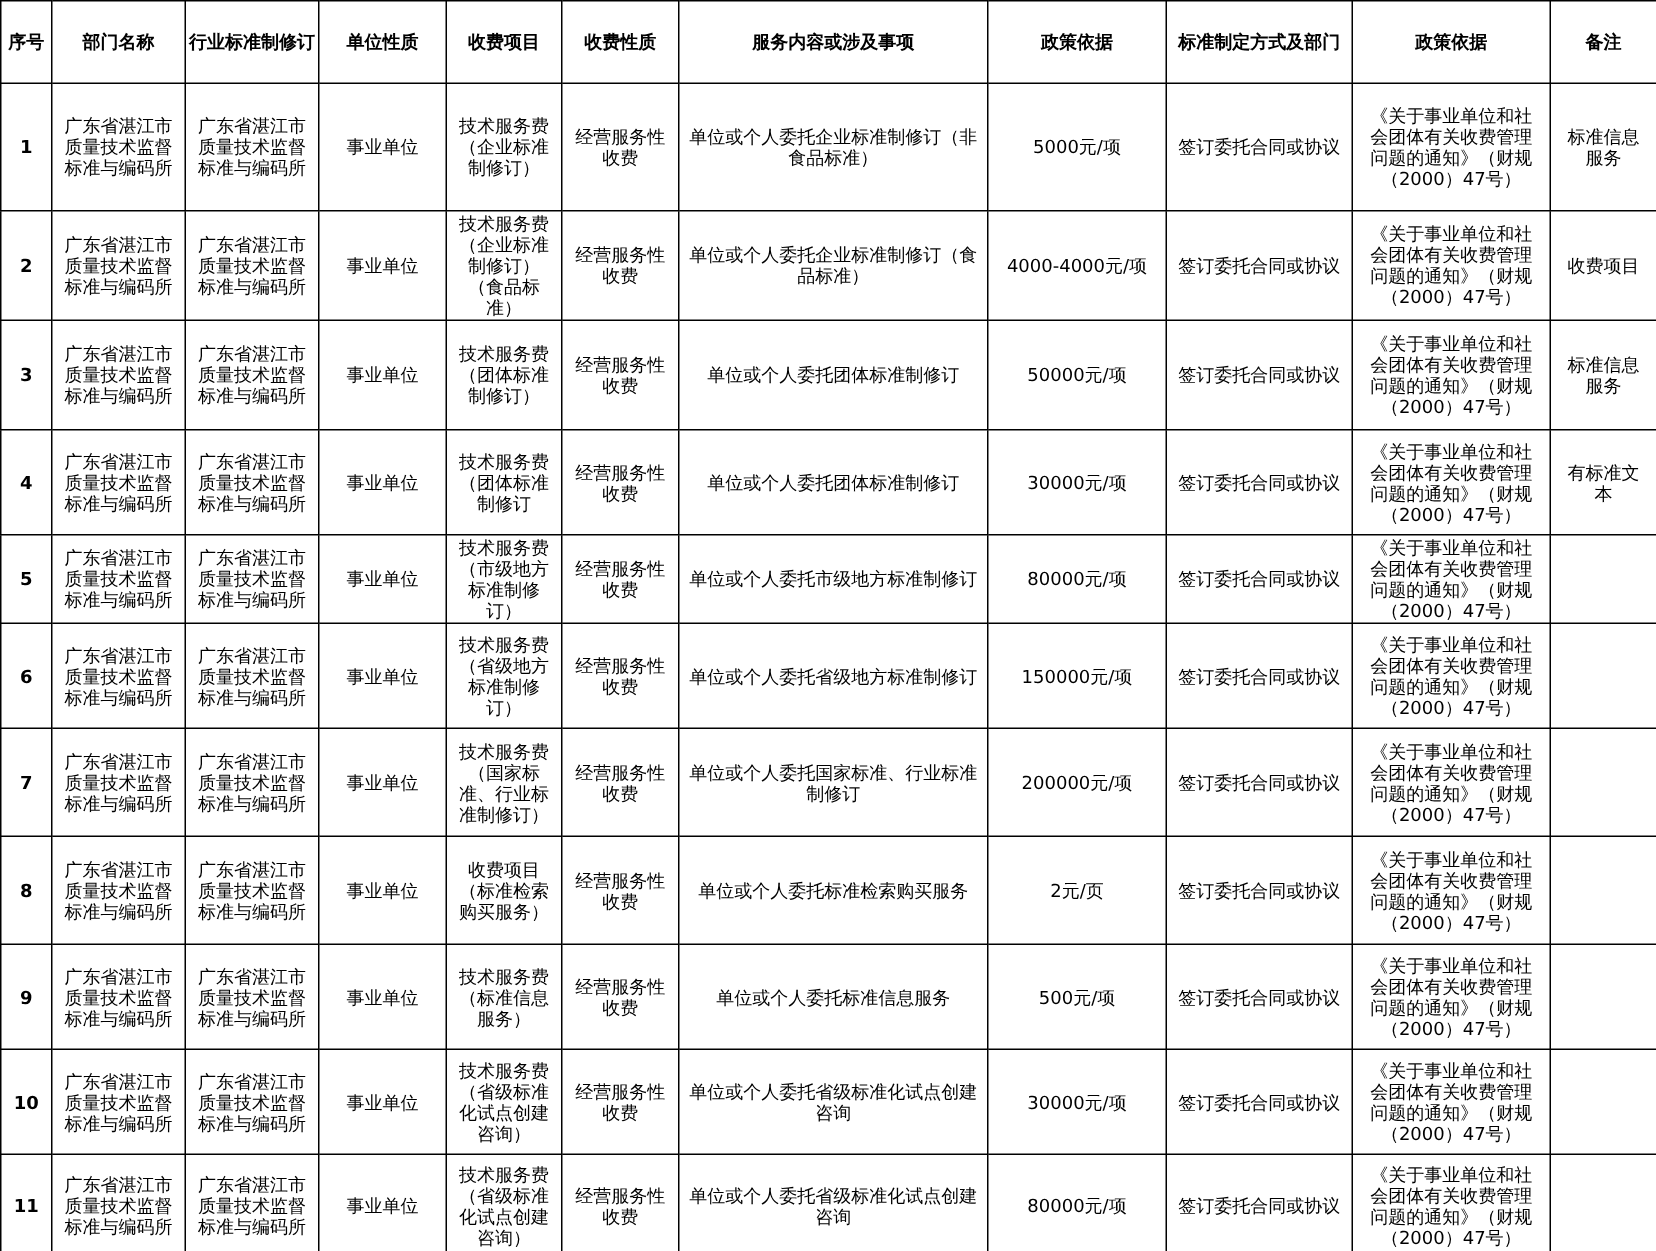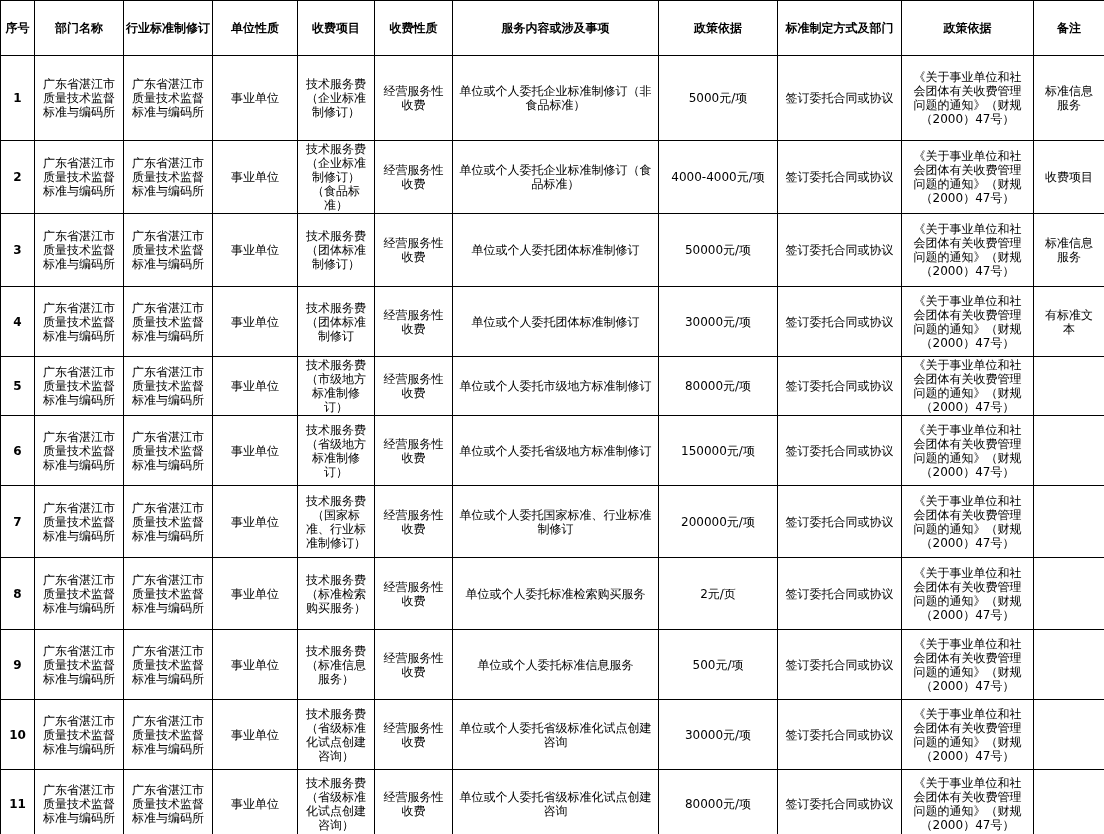--- a/index.html
+++ b/index.html
@@ -163,21 +163,21 @@
           <td>200000元/项</td>
           <td>签订委托合同或协议</td>
           <td>《关于事业单位和社会团体有关收费管理问题的通知》（财规（2000）47号）</td>
           <td></td>
         </tr>
         <tr style="height: 72px;">
           <td class="seq-cell">8</td>
           <td>广东省湛江市质量技术监督标准与编码所</td>
           <td>广东省湛江市质量技术监督标准与编码所</td>
           <td>事业单位</td>
-          <td>技术服务费（标准检索购买服务）</td>
+          <td>收费项目（标准检索购买服务）</td>
           <td>经营服务性收费</td>
           <td>单位或个人委托标准检索购买服务</td>
           <td>2元/页</td>
           <td>签订委托合同或协议</td>
           <td>《关于事业单位和社会团体有关收费管理问题的通知》（财规（2000）47号）</td>
           <td></td>
         </tr>
         <tr style="height: 70px;">
           <td class="seq-cell">9</td>
           <td>广东省湛江市质量技术监督标准与编码所</td>

